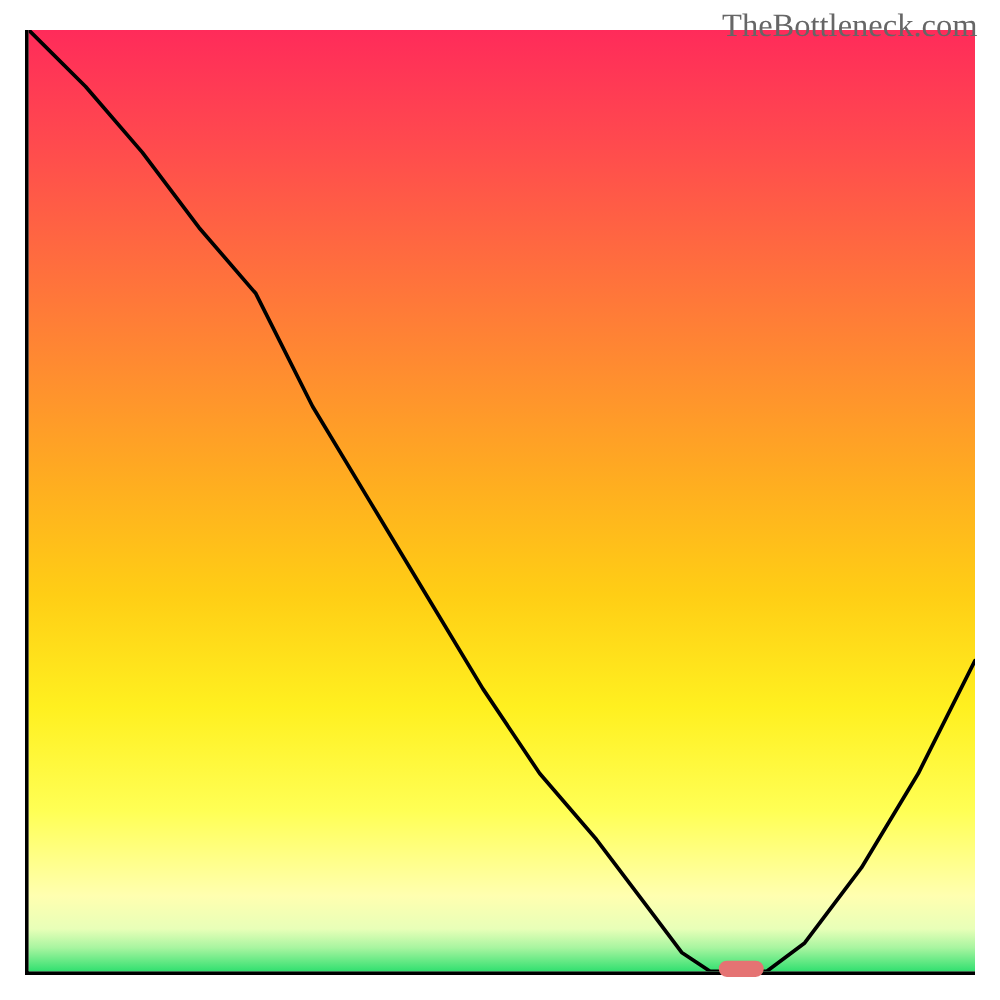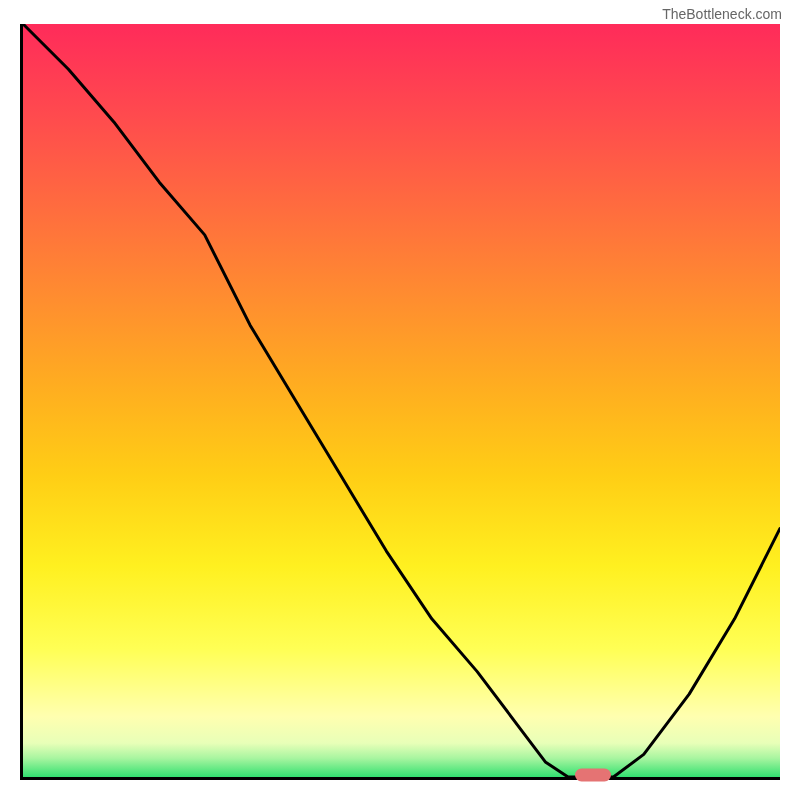--- a/index.html
+++ b/index.html
@@ -7,24 +7,24 @@
   .chart-container {
     width: 800px;
     height: 800px;
     position: relative;
     background: #fff;
   }
   .watermark {
     position: absolute;
     top: 6px;
     right: 18px;
-    font-size: 14px;
+    font-size: 26px;
     font-weight: 500;
     color: #666;
-    font-family: Liberation Sans, sans-serif;
+    font-family: Liberation Serif, serif;
     z-index: 10;
   }
   .plot-area {
     position: absolute;
     left: 20px;
     top: 24px;
     width: 760px;
     height: 756px;
     border-left: 3px solid #000;
     border-bottom: 3px solid #000;

